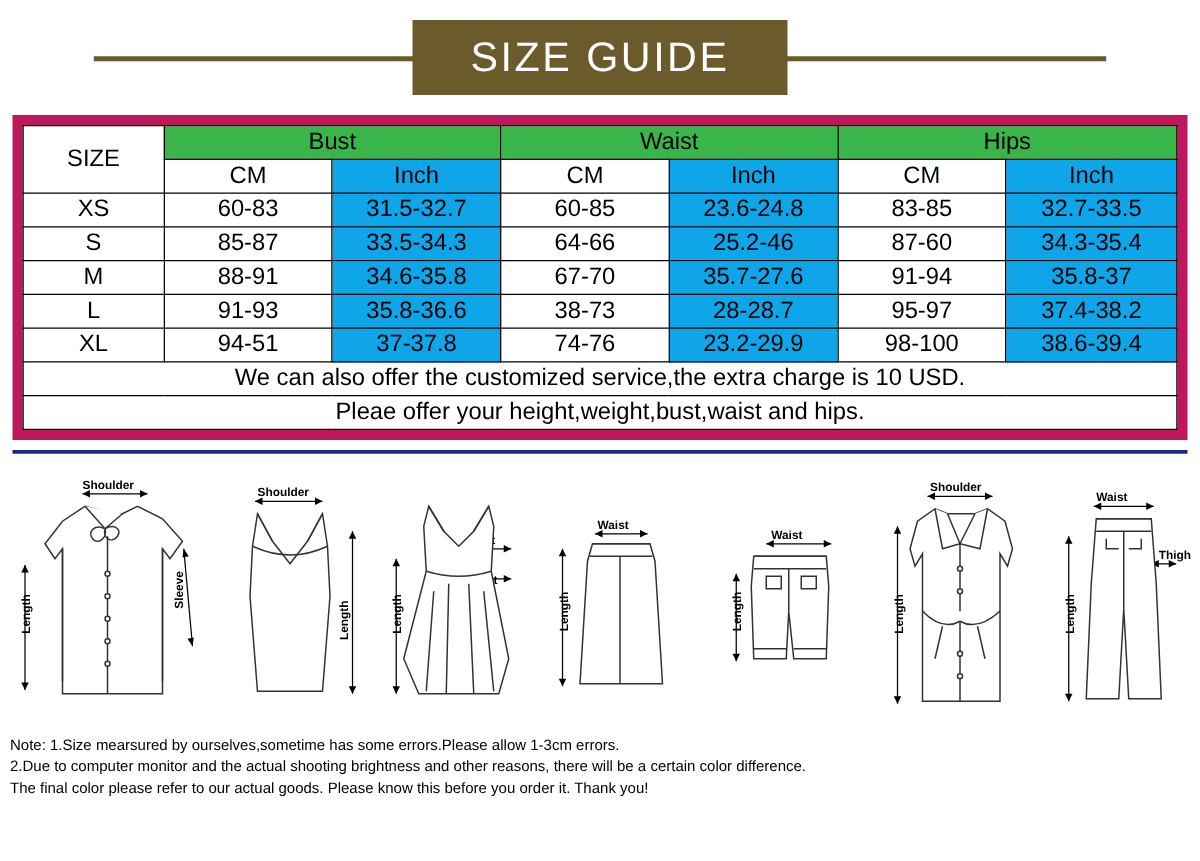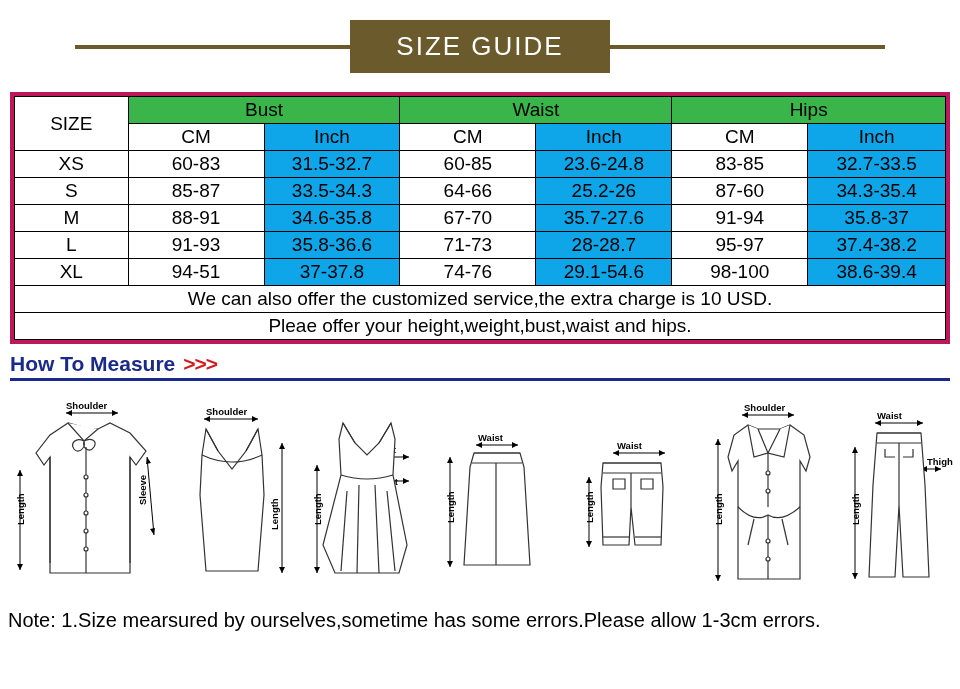--- a/index.html
+++ b/index.html
@@ -26,30 +26,30 @@
     height:4px;
     background:#6b5a2b;
   }
   .header .rule.left{left:75px;width:320px;}
   .header .rule.right{right:75px;width:320px;}
   .title-box{
     position:relative;
     z-index:2;
     background:#6b5a2b;
     color:#ffffff;
-    font-size:26px;
+    font-size:33px;
     letter-spacing:2px;
     padding:11px 46px;
     font-weight:400;
   }
 
   
   .table-wrap{
     margin:0 10px;
-    border:4px solid #be185d;
+    border:8px solid #be185d;
   }
   table.size{
     border-collapse:collapse;
     width:100%;
     table-layout:fixed;
   }
   table.size td, table.size th{
     border:1px solid #000;
     text-align:center;
     font-size:19px;
@@ -97,21 +97,21 @@
     justify-content:space-between;
     height:215px;
     text-align:center;
   }
   .fig{position:relative;}
   .fig svg{display:block;}
 
   
   .footer{
     margin:6px 8px 0 8px;
-    font-size:20px;
+    font-size:12px;
     line-height:1.42;
   }
   .footer div{white-space:nowrap;}
 </style>
 </head>
 <body>
 
 <div class="page">
 
   <div class="header">
@@ -154,67 +154,63 @@
           <td>60-85</td>
           <td class="yellow">23.6-24.8</td>
           <td>83-85</td>
           <td class="yellow">32.7-33.5</td>
         </tr>
         <tr>
           <td class="sizecell">S</td>
           <td>85-87</td>
           <td class="yellow">33.5-34.3</td>
           <td>64-66</td>
-          <td class="yellow">25.2-26</td>
+          <td class="yellow">25.2-46</td>
           <td>87-60</td>
           <td class="yellow">34.3-35.4</td>
         </tr>
         <tr>
           <td class="sizecell">M</td>
           <td>88-91</td>
           <td class="yellow">34.6-35.8</td>
           <td>67-70</td>
           <td class="yellow">35.7-27.6</td>
           <td>91-94</td>
           <td class="yellow">35.8-37</td>
         </tr>
         <tr>
           <td class="sizecell">L</td>
           <td>91-93</td>
           <td class="yellow">35.8-36.6</td>
-          <td>71-73</td>
+          <td>38-73</td>
           <td class="yellow">28-28.7</td>
           <td>95-97</td>
           <td class="yellow">37.4-38.2</td>
         </tr>
         <tr>
           <td class="sizecell">XL</td>
           <td>94-51</td>
           <td class="yellow">37-37.8</td>
           <td>74-76</td>
-          <td class="yellow">29.1-54.6</td>
+          <td class="yellow">23.2-29.9</td>
           <td>98-100</td>
           <td class="yellow">38.6-39.4</td>
         </tr>
 
         <tr class="note-row">
           <td colspan="7">We can also offer the customized service,the extra charge is 10 USD.</td>
         </tr>
         <tr class="note-row">
           <td colspan="7">Pleae offer your height,weight,bust,waist and hips.</td>
         </tr>
       </tbody>
     </table>
   </div>
 
   <div class="howto">
-    <div class="howto-title">
-      <span>How To Measure</span>
-      <span class="arrows">&gt;&gt;&gt;</span>
-    </div>
     <div class="howto-underline"></div>
   </div>
 
   <div class="figures">
     <div class="figrow">
 
       <div class="fig">
         <svg width="160" height="205" viewBox="0 0 160 205" fill="none" stroke="#333" stroke-width="1.2">
 
           <g stroke="#000" stroke-width="1">
@@ -400,15 +396,17 @@
           <path d="M44 54 l0 8 l10 0"></path>
           <path d="M72 54 l0 8 l-10 0"></path>
         </svg>
       </div>
 
     </div>
   </div>
 
   <div class="footer">
     <div>Note: 1.Size mearsured by ourselves,sometime has some errors.Please allow 1-3cm errors.</div>
+    <div>2.Due to computer monitor and the actual shooting brightness and other reasons, there will be a certain color difference.</div>
+    <div>The final color please refer to our actual goods. Please know this before you order it. Thank you!</div>
   </div>
 
 </div>
 
 </body></html>

